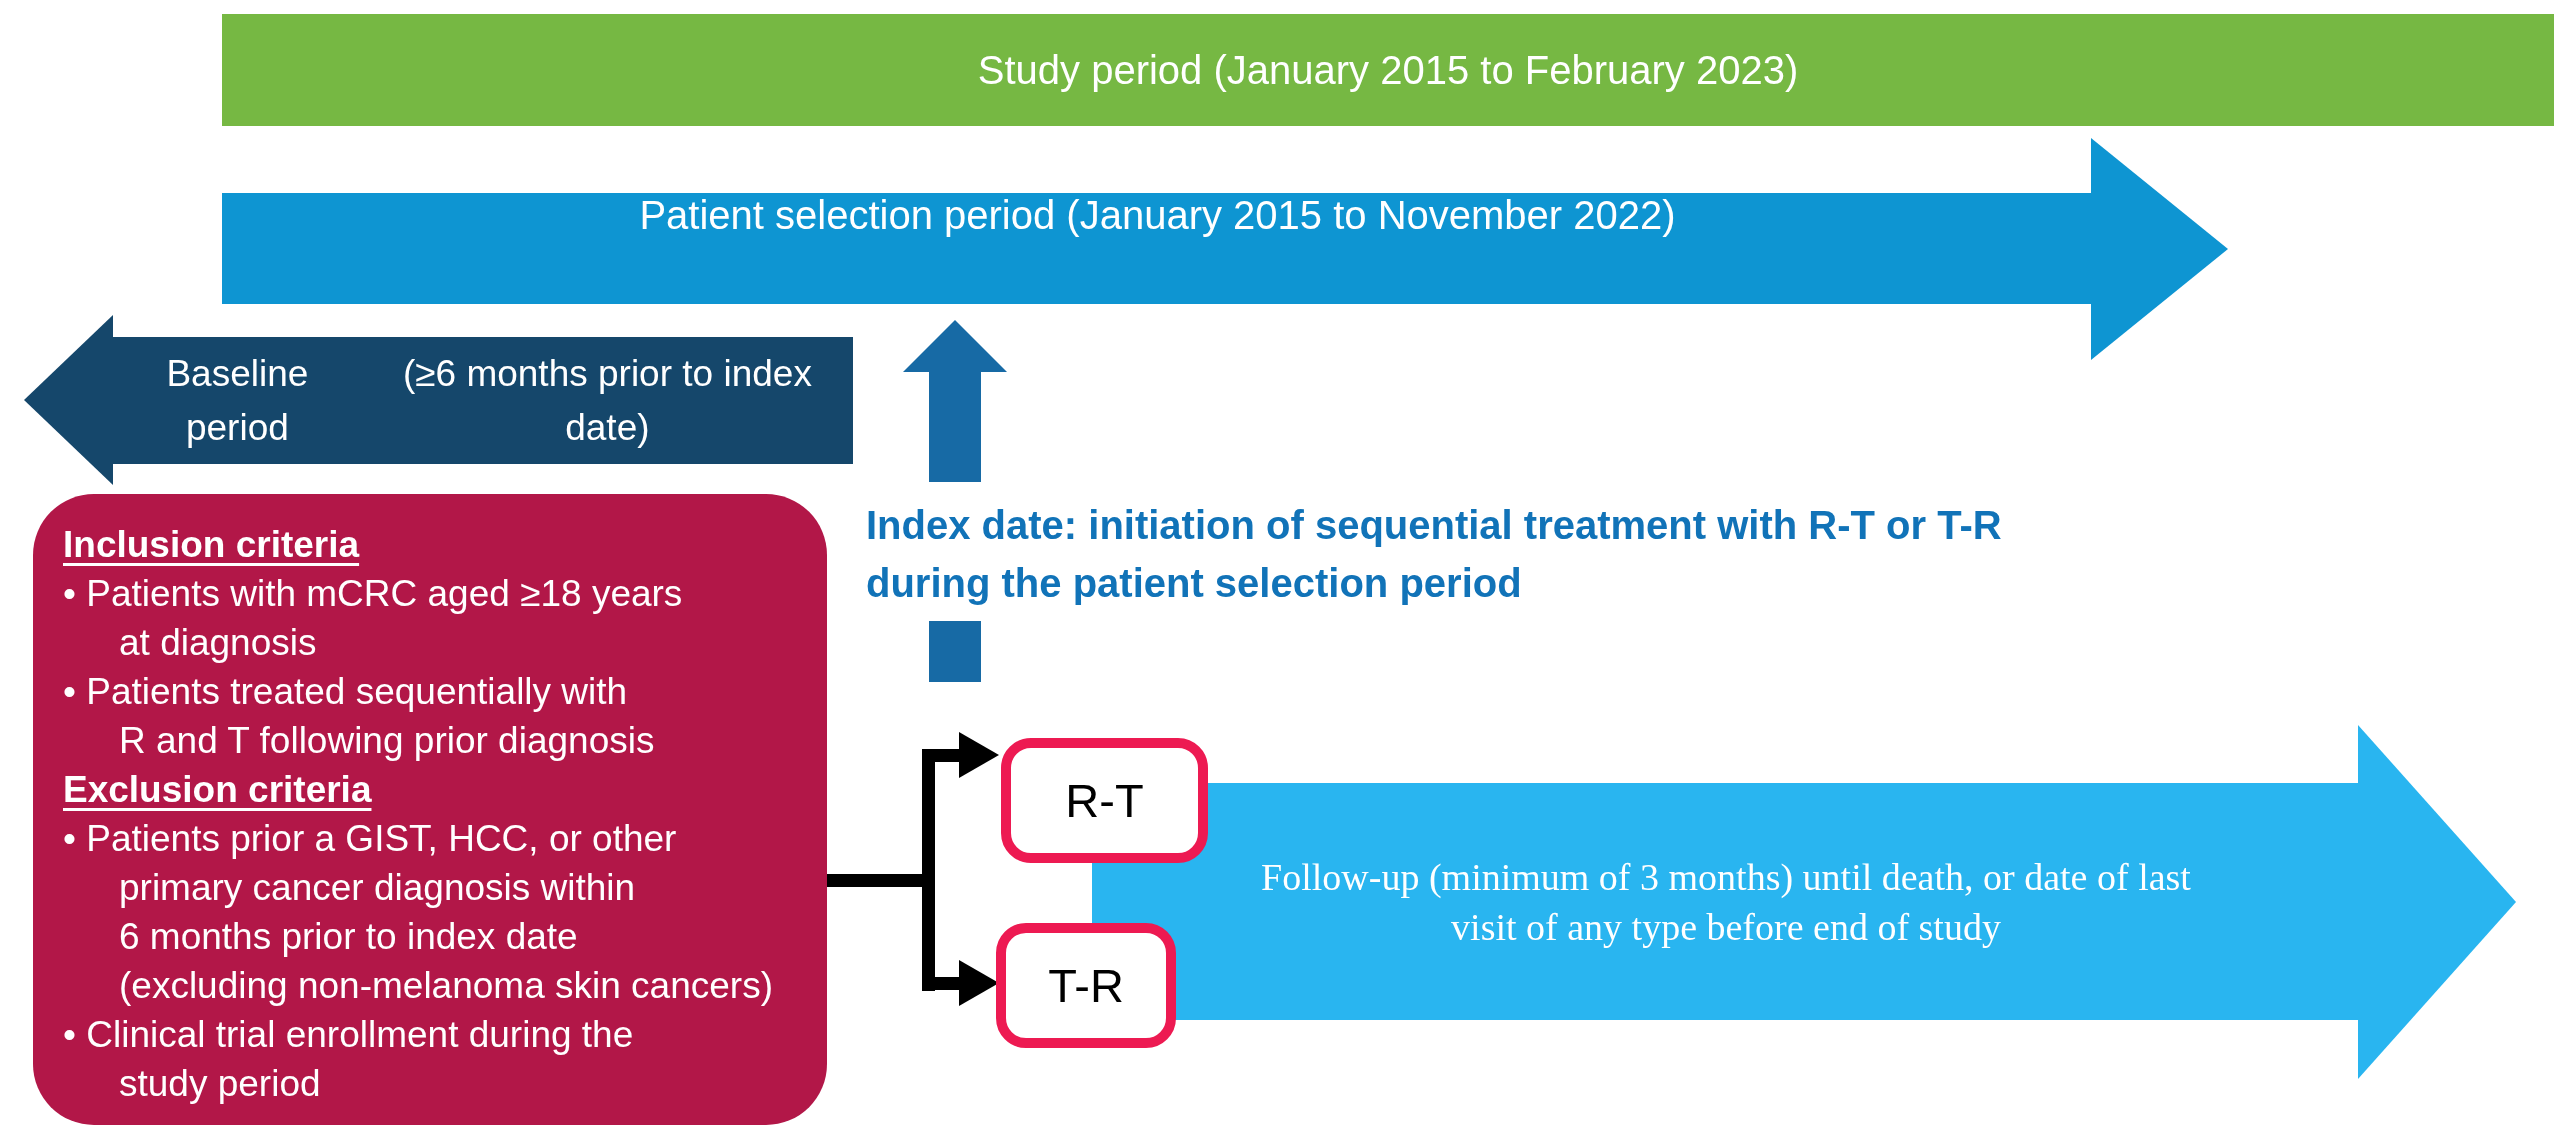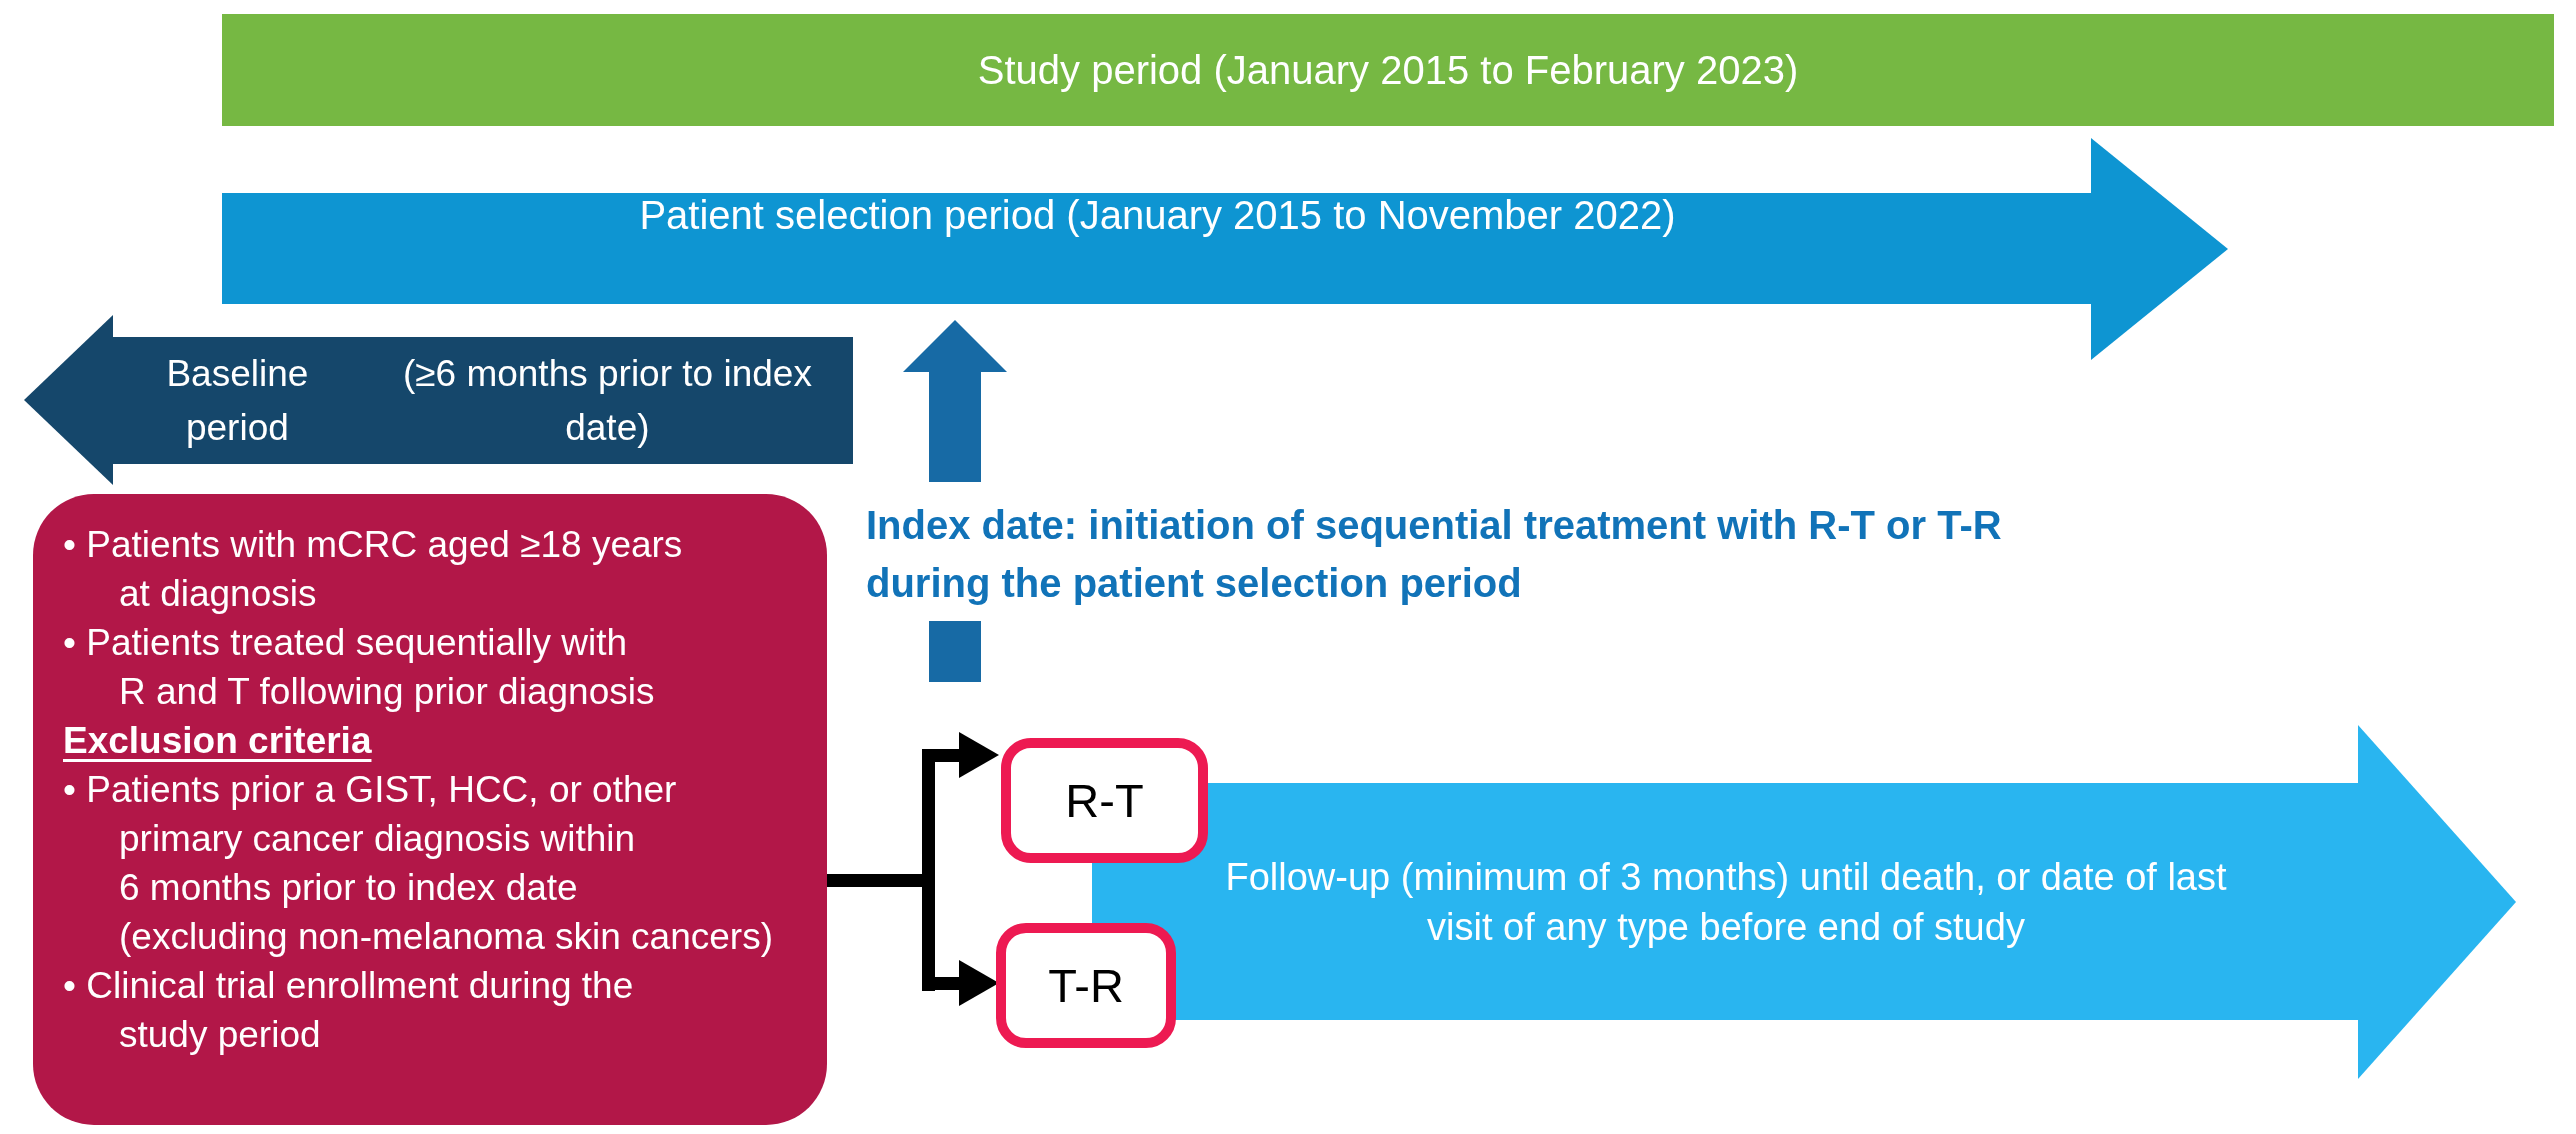--- a/index.html
+++ b/index.html
@@ -100,21 +100,21 @@
     border-top:23.5px solid transparent;
     border-bottom:23.5px solid transparent;
     border-left:40px solid #000000;
   }
 
   
   .followup-body{
     left:1092px;top:783px;width:1268px;height:237px;
     background:#29b5f0;color:#ffffff;font-size:38px;line-height:50px;
     display:flex;flex-direction:column;align-items:center;justify-content:center;
-    text-align:center;z-index:1;
+    text-align:center;z-index:1;font-family:Liberation Serif, serif;
   }
   .followup-head{
     left:2358px;top:725px;
     border-top:177px solid transparent;
     border-bottom:177px solid transparent;
     border-left:158px solid #29b5f0;
     z-index:1;
   }
 
   
@@ -164,20 +164,21 @@
   <div class="tri followup-head"></div>
 
   <div class="abs connector stem-h"></div>
   <div class="abs connector stem-v"></div>
   <div class="abs connector branch-top"></div>
   <div class="abs connector branch-bot"></div>
   <div class="tri branch-head branch-head-top"></div>
   <div class="tri branch-head branch-head-bot"></div>
 
   <div class="abs criteria-box">
+    <div class="line heading">Inclusion criteria</div>
     <div class="line bullet">• Patients with mCRC aged ≥18 years</div>
     <div class="line cont">at diagnosis</div>
     <div class="line bullet">• Patients treated sequentially with</div>
     <div class="line cont">R and T following prior diagnosis</div>
     <div class="line heading">Exclusion criteria</div>
     <div class="line bullet">• Patients prior a GIST, HCC, or other</div>
     <div class="line cont">primary cancer diagnosis within</div>
     <div class="line cont">6 months prior to index date</div>
     <div class="line cont">(excluding non-melanoma skin cancers)</div>
     <div class="line bullet">• Clinical trial enrollment during the</div>

